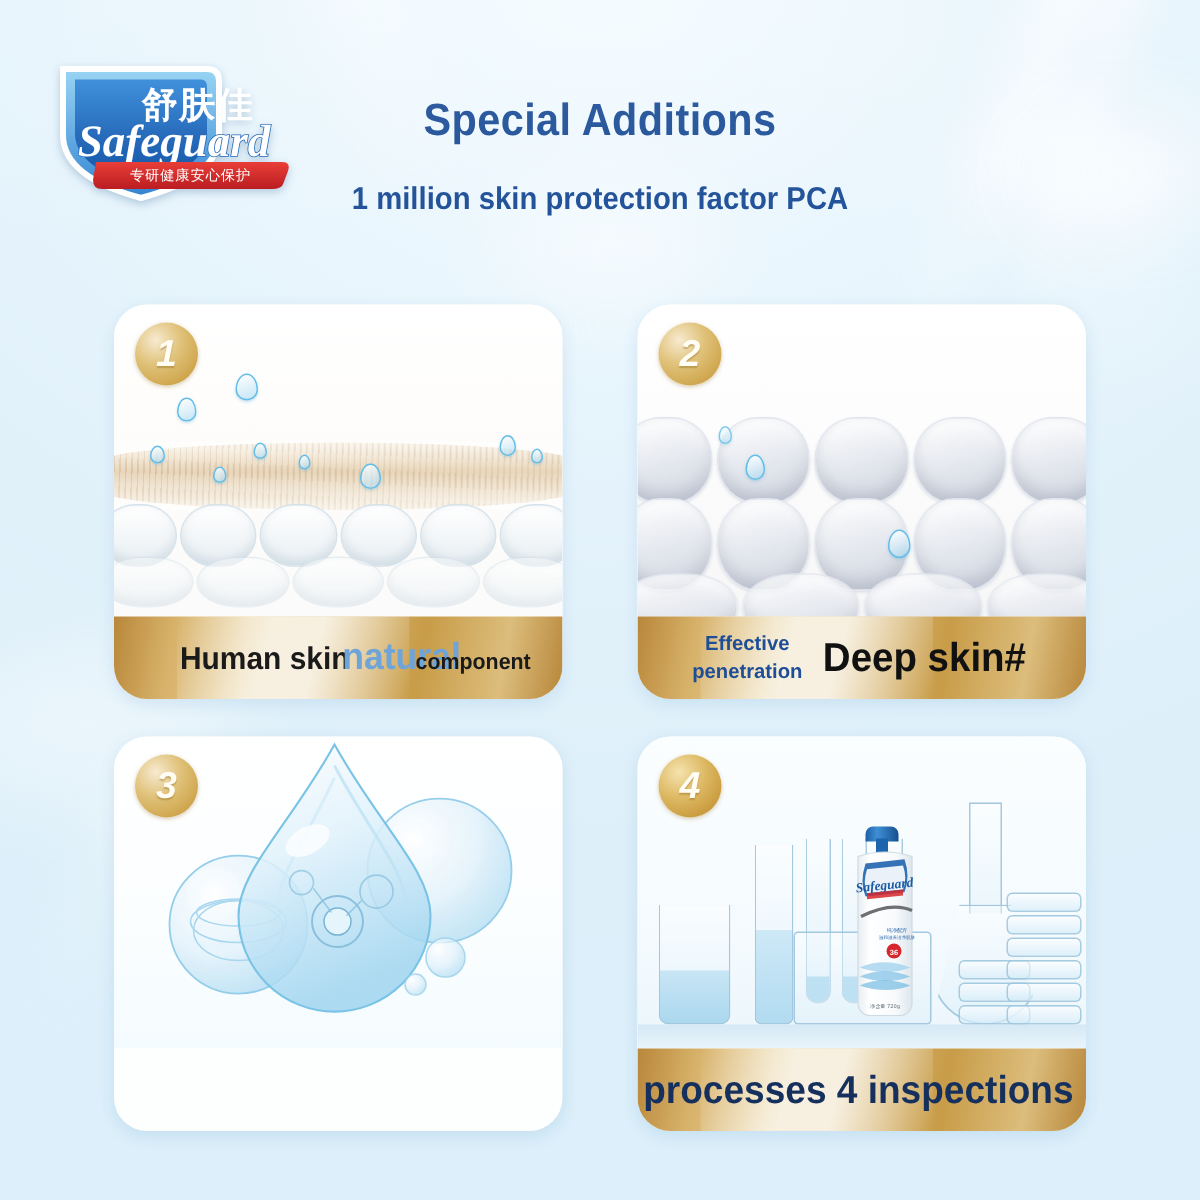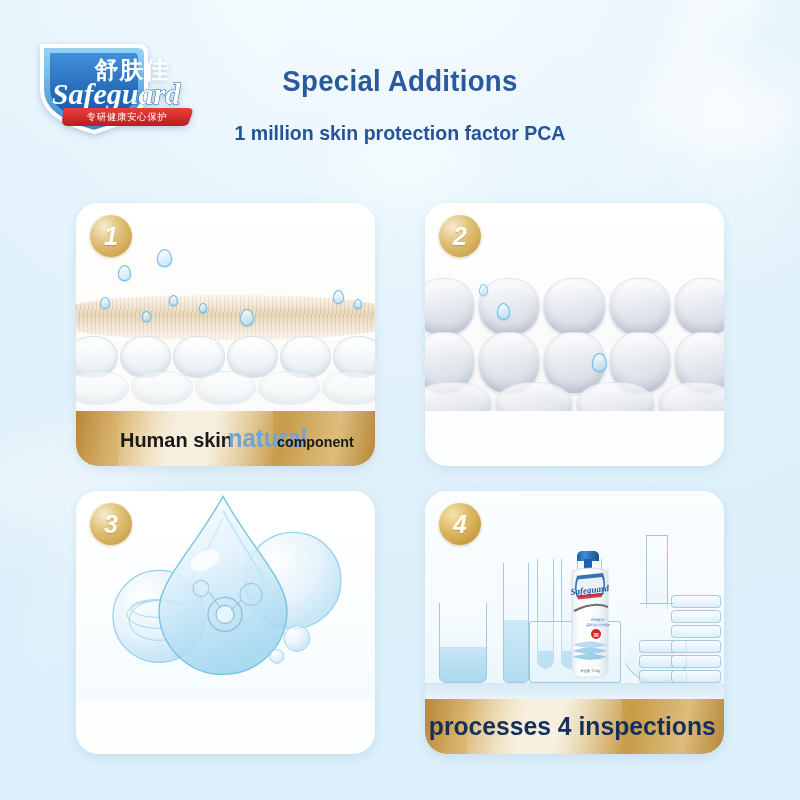--- a/index.html
+++ b/index.html
@@ -268,20 +268,30 @@
             <span class="c"></span>
             <span class="c"></span>
             <span class="c"></span>
           </div>
         <div class="drop" style="left:24%;top:48%;width:13px;height:17px"></div>
         <div class="drop" style="left:56%;top:72%;width:15px;height:19px"></div>
         <div class="drop" style="left:18%;top:39%;width:9px;height:12px;opacity:.8"></div>
       </div>
     </div>
     <div class="badge outline">2</div>
+    <div class="banner">
+      <span class="sheen"></span>
+      <span class="cap cap-2">
+        <span class="small">
+          <span>Effective</span><br>
+          <span>penetration</span>
+        </span>
+        <span class="big">Deep skin#</span>
+      </span>
+    </div>
   </div>
 
   <div class="card">
     <div class="card-img">
       <div class="aqua">
         <svg viewBox="0 0 250 205" xmlns="http://www.w3.org/2000/svg">
           <defs>
             <radialGradient id="bub" cx="32%" cy="28%" r="78%">
               <stop offset="0" stop-color="#ffffff" stop-opacity=".98"></stop>
               <stop offset="55%" stop-color="#dff0fa" stop-opacity=".8"></stop>

